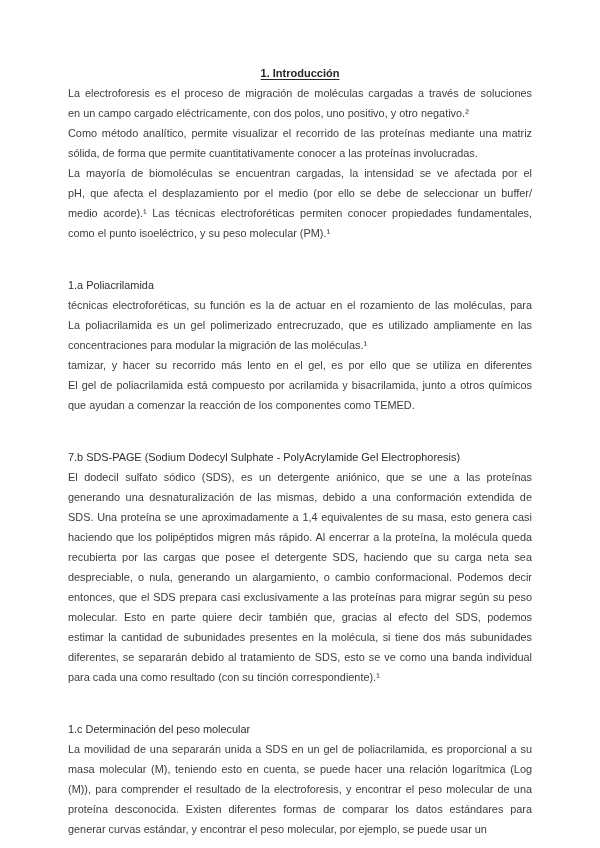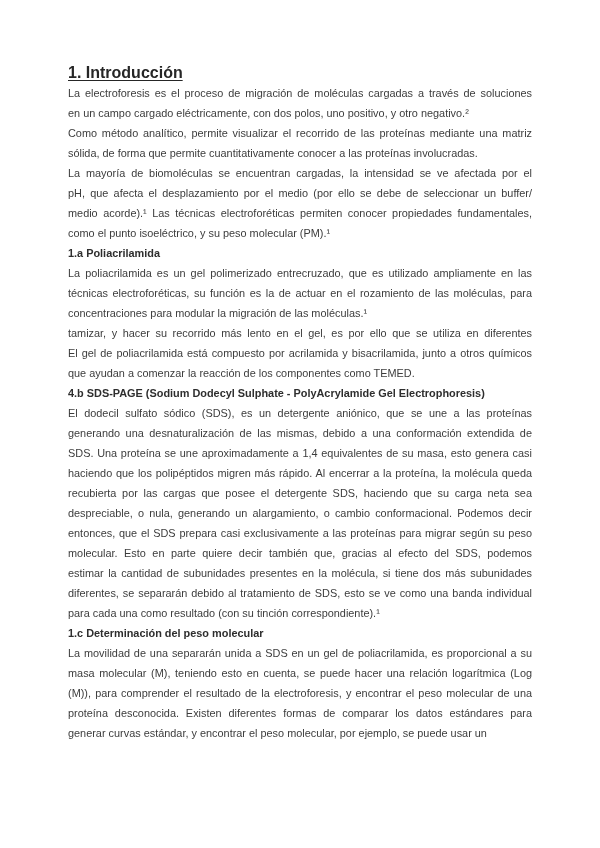--- a/index.html
+++ b/index.html
@@ -34,29 +34,31 @@
   .line {
     text-align: justify;
     text-align-last: justify;
     white-space: normal;
   }
   .line.last {
     text-align: justify;
     text-align-last: left;
   }
   .heading1 {
-    font-size: 16px;
+    font-size: 11px;
     font-weight: bold;
     color: #262626;
     text-decoration: underline;
     text-underline-offset: 2px;
+    text-align: center;
   }
   .heading2 {
-    font-weight: bold;
+    font-weight: normal;
     color: #2e2e2e;
+    margin-top: 32px;
   }
 </style>
 </head>
 <body>
 
 <div class="page">
   <div class="text-block" id="text-block" style="color: rgb(60, 60, 60); background: transparent;">
       <div class="block heading1">1. Introducción</div>
       <div class="block paragraph">
         <div class="line">La electroforesis es el proceso de migración de moléculas cargadas a través de soluciones</div>
@@ -67,30 +69,30 @@
         <div class="line last">sólida, de forma que permite cuantitativamente conocer a las proteínas involucradas.</div>
       </div>
       <div class="block paragraph">
         <div class="line">La mayoría de biomoléculas se encuentran cargadas, la intensidad se ve afectada por el</div>
         <div class="line">pH, que afecta el desplazamiento por el medio (por ello se debe de seleccionar un buffer/</div>
         <div class="line">medio acorde).¹ Las técnicas electroforéticas permiten conocer propiedades fundamentales,</div>
         <div class="line last">como el punto isoeléctrico, y su peso molecular (PM).¹</div>
       </div>
       <div class="block heading2">1.a Poliacrilamida</div>
       <div class="block paragraph">
+        <div class="line">técnicas electroforéticas, su función es la de actuar en el rozamiento de las moléculas, para</div>
         <div class="line">La poliacrilamida es un gel polimerizado entrecruzado, que es utilizado ampliamente en las</div>
-        <div class="line">técnicas electroforéticas, su función es la de actuar en el rozamiento de las moléculas, para</div>
         <div class="line last">concentraciones para modular la migración de las moléculas.¹</div>
         <div class="line">tamizar, y hacer su recorrido más lento en el gel, es por ello que se utiliza en diferentes</div>
       </div>
       <div class="block paragraph">
         <div class="line">El gel de poliacrilamida está compuesto por acrilamida y bisacrilamida, junto a otros químicos</div>
         <div class="line last">que ayudan a comenzar la reacción de los componentes como TEMED.</div>
       </div>
-      <div class="block heading2">4.b SDS-PAGE (Sodium Dodecyl Sulphate - PolyAcrylamide Gel Electrophoresis)</div>
+      <div class="block heading2">7.b SDS-PAGE (Sodium Dodecyl Sulphate - PolyAcrylamide Gel Electrophoresis)</div>
       <div class="block paragraph">
         <div class="line">El dodecil sulfato sódico (SDS), es un detergente aniónico, que se une a las proteínas</div>
         <div class="line">generando una desnaturalización de las mismas, debido a una conformación extendida de</div>
         <div class="line">SDS. Una proteína se une aproximadamente a 1,4 equivalentes de su masa, esto genera casi</div>
         <div class="line">haciendo que los polipéptidos migren más rápido. Al encerrar a la proteína, la molécula queda</div>
         <div class="line">recubierta por las cargas que posee el detergente SDS, haciendo que su carga neta sea</div>
         <div class="line">despreciable, o nula, generando un alargamiento, o cambio conformacional. Podemos decir</div>
         <div class="line">entonces, que el SDS prepara casi exclusivamente a las proteínas para migrar según su peso</div>
         <div class="line">molecular. Esto en parte quiere decir también que, gracias al efecto del SDS, podemos</div>
         <div class="line">estimar la cantidad de subunidades presentes en la molécula, si tiene dos más subunidades</div>

